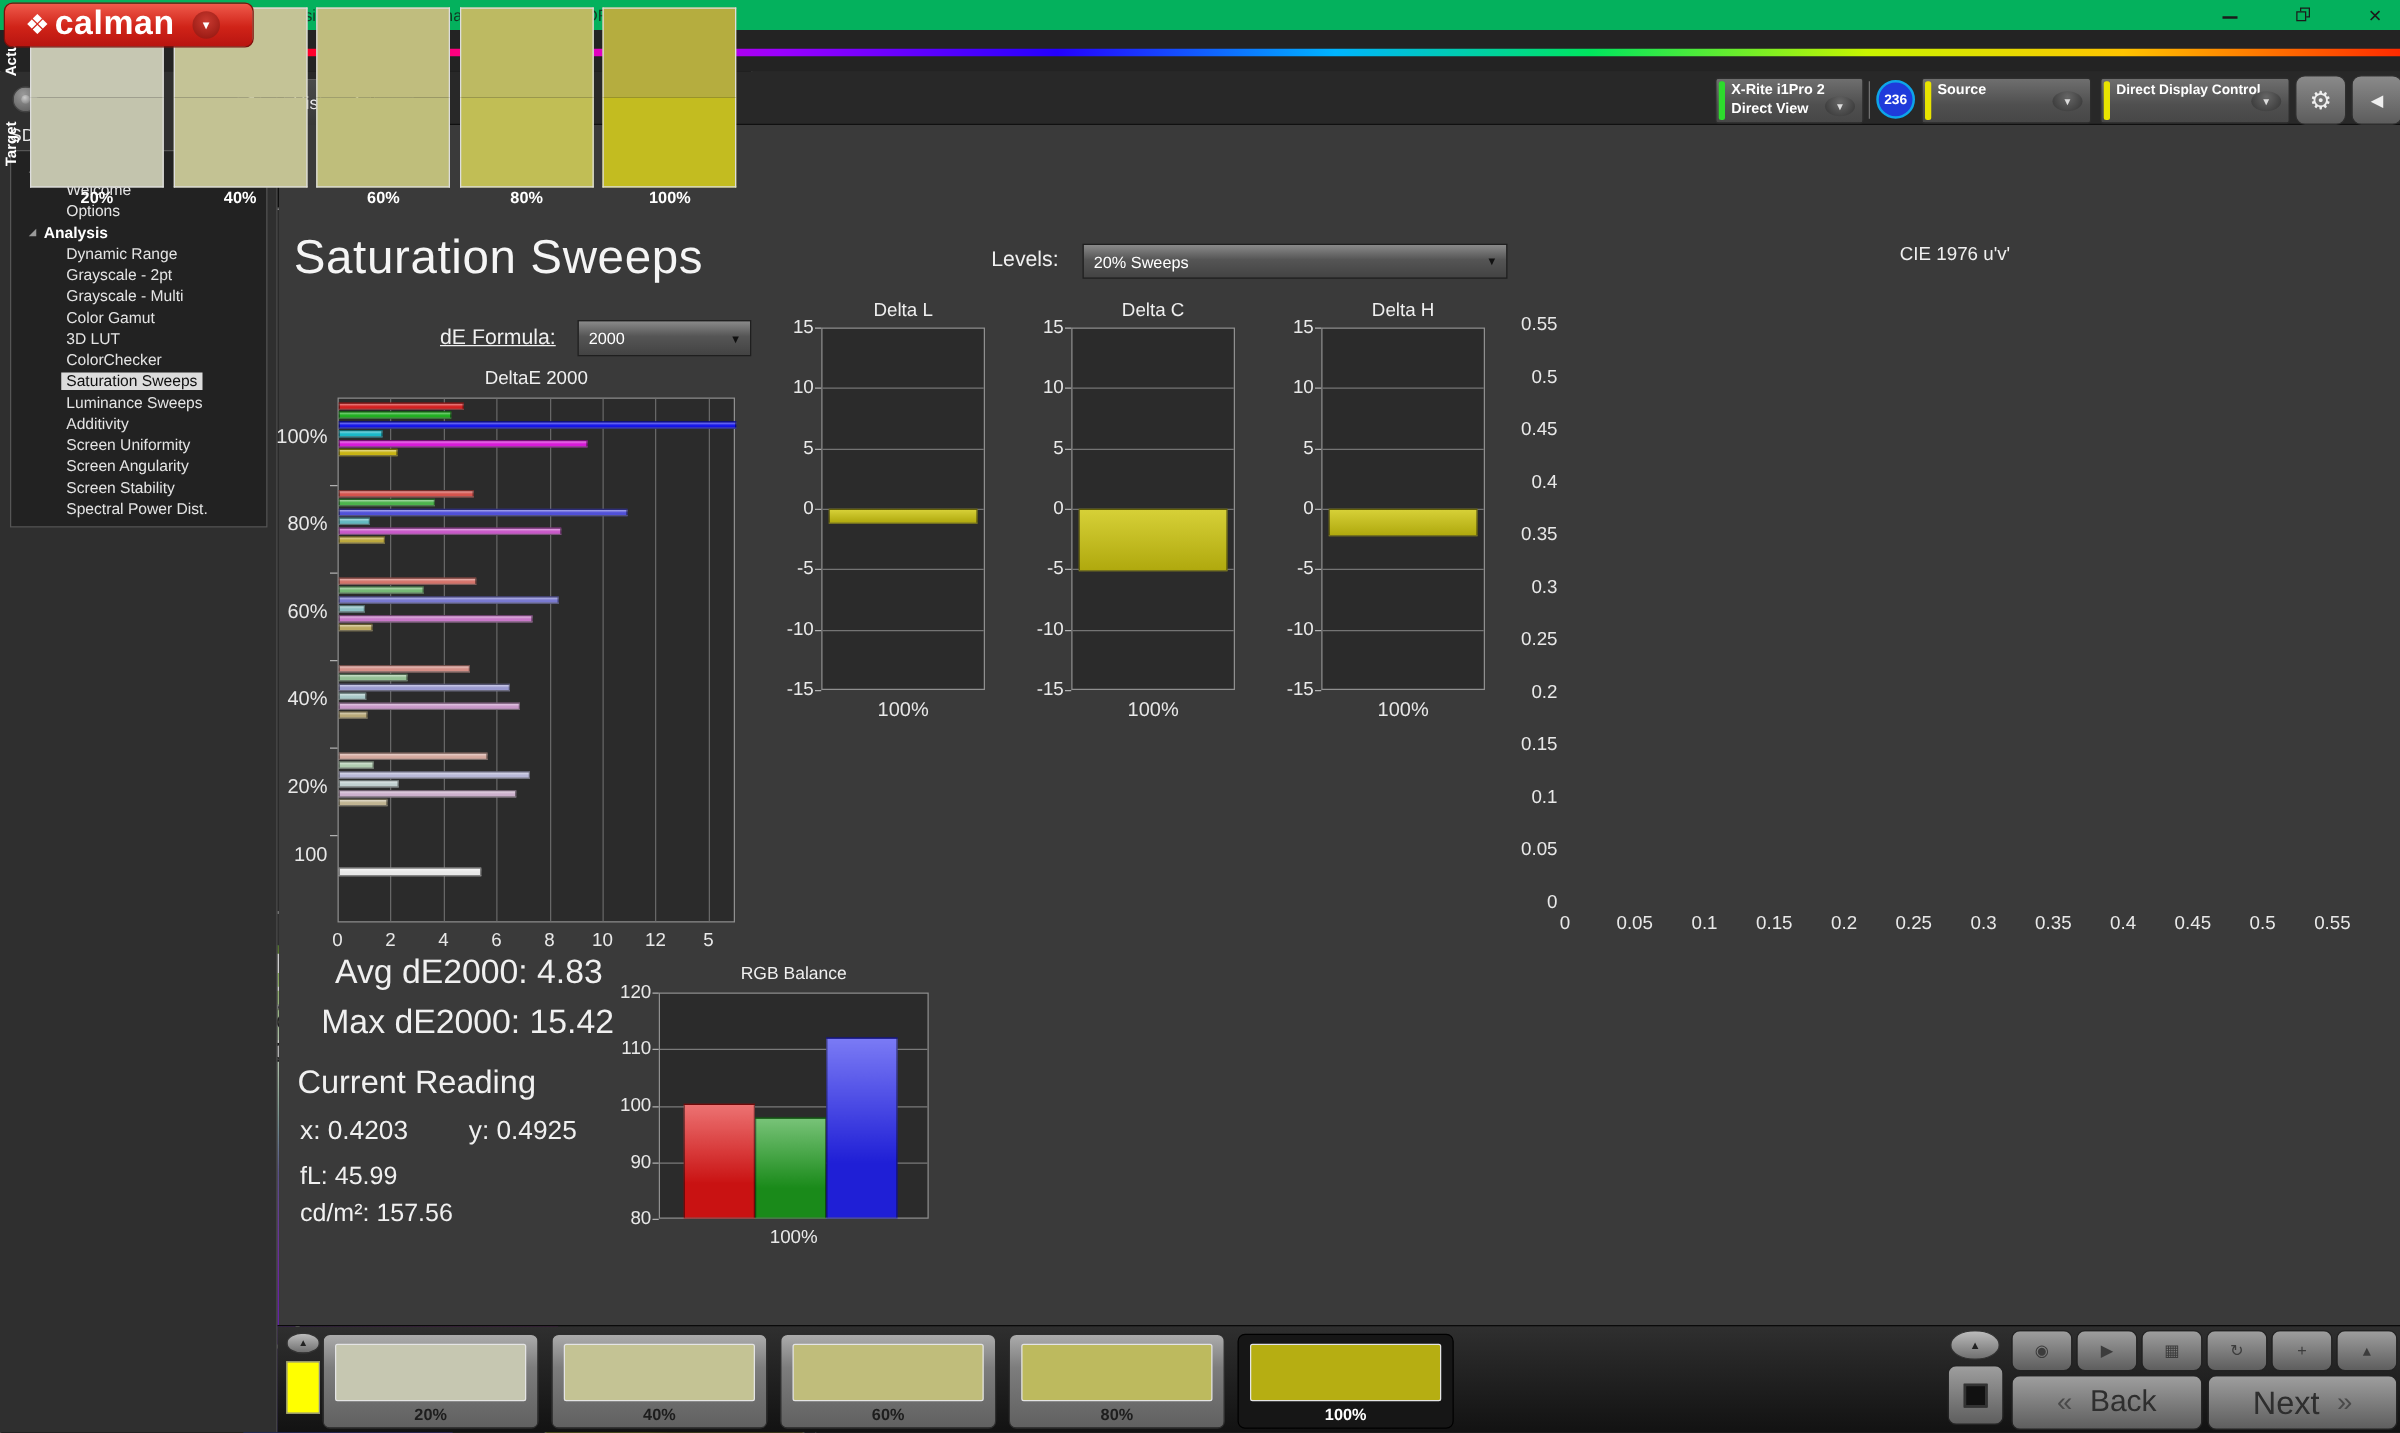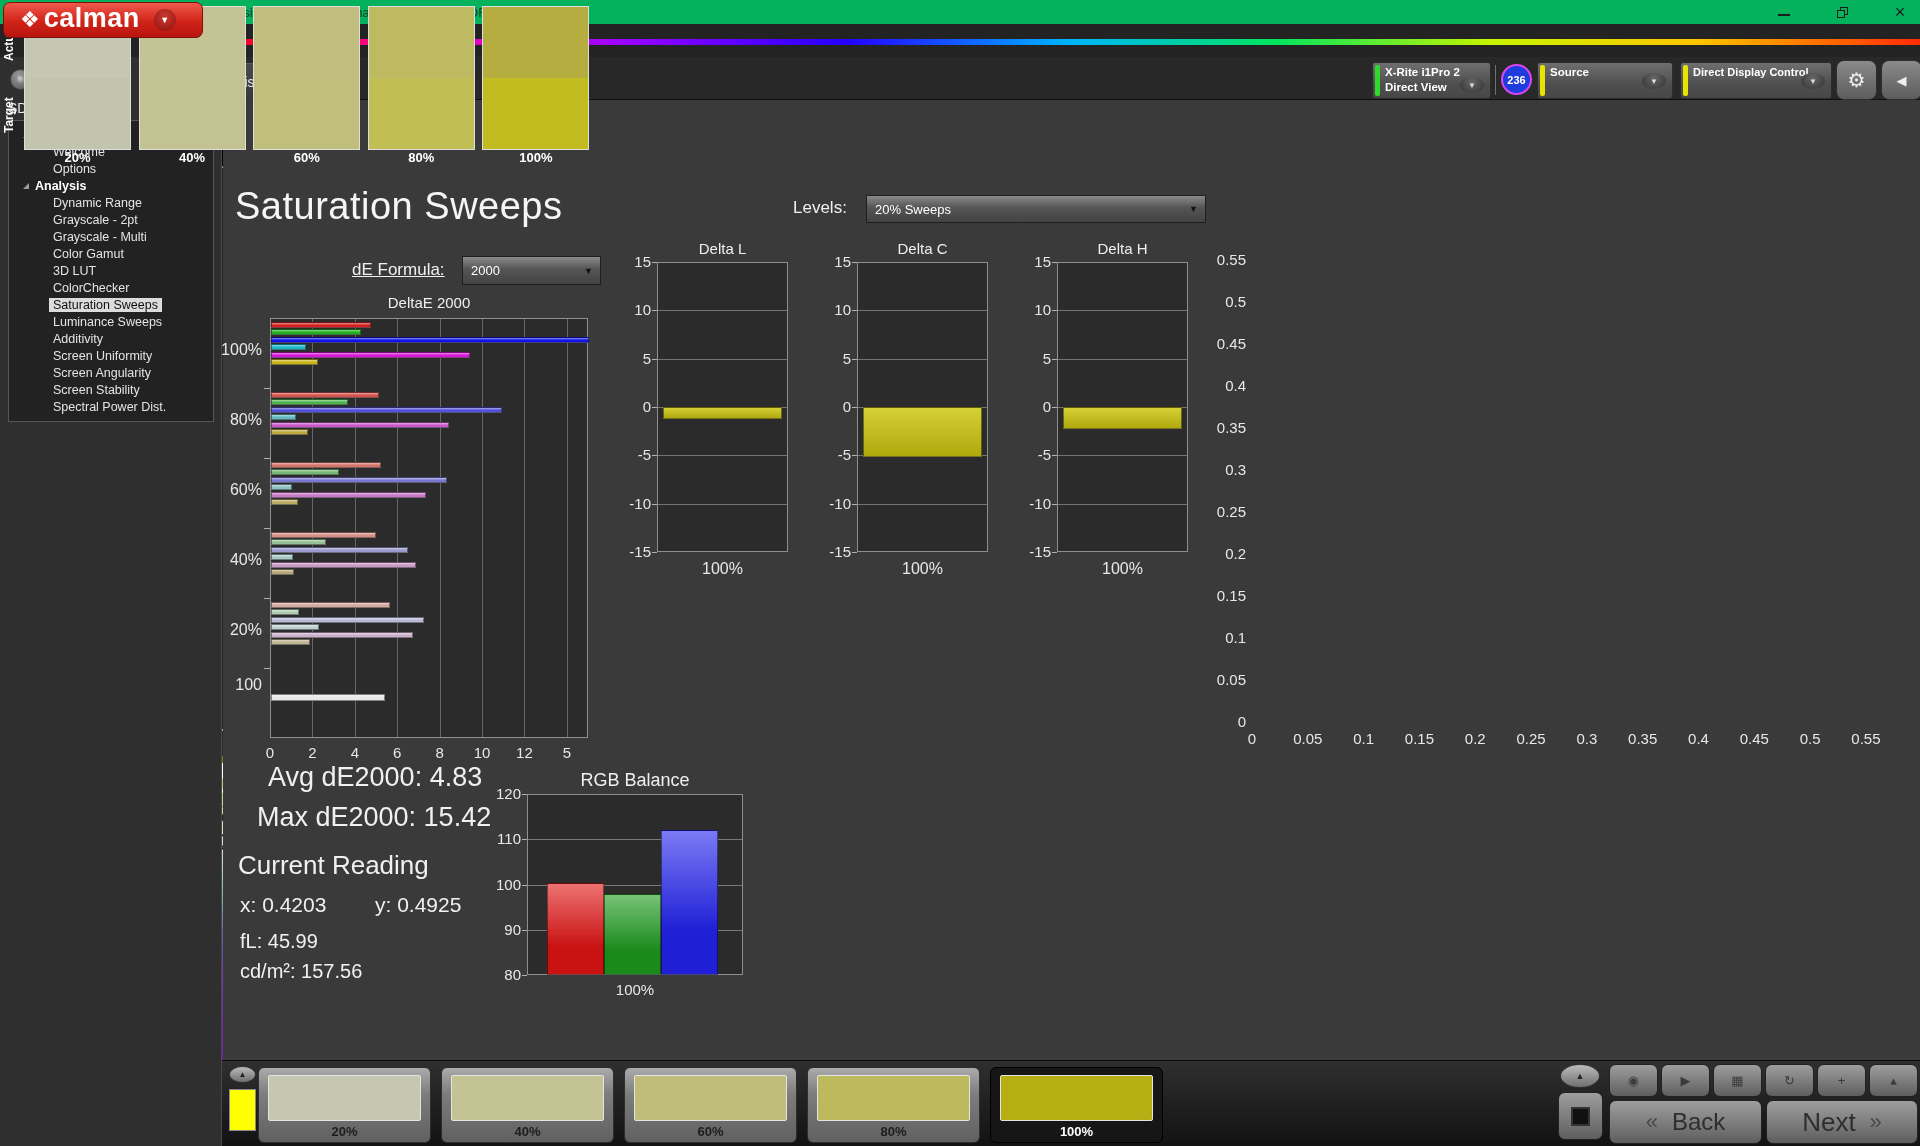--- a/index.html
+++ b/index.html
@@ -37,21 +37,21 @@
   .tab-plus{background:linear-gradient(#424242,#333);color:#999;font-size:16px;}
   .tb-panel{position:absolute;top:5px;height:37px;background:linear-gradient(#6f6f6f,#4f4f4f 60%,#474747);
     border:1px solid #2c2c2c;border-radius:3px;color:#fff;overflow:hidden;}
   .tb-panel .cbar{position:absolute;left:2px;top:2px;bottom:2px;width:5px;border-radius:2px;}
   .tb-panel .l1{position:absolute;left:12px;top:3px;font-size:11.5px;font-weight:bold;white-space:nowrap;}
   .tb-panel .l2{position:absolute;left:12px;top:18px;font-size:11.5px;font-weight:bold;white-space:nowrap;}
   .tb-arr{position:absolute;right:6px;top:10px;width:24px;height:16px;border-radius:50%;
     background:radial-gradient(circle at 50% 30%,#666,#333);color:#ddd;font-size:8px;
     display:flex;align-items:center;justify-content:center;}
   #badge236{position:absolute;top:7px;width:31px;height:31px;border-radius:50%;background:#1f3bdb;
-    border:2px solid #d946ef;color:#fff;font-size:11px;font-weight:bold;display:flex;align-items:center;justify-content:center;}
+    border:2px solid #0ea5e9;color:#fff;font-size:11px;font-weight:bold;display:flex;align-items:center;justify-content:center;}
   .sq-btn{position:absolute;top:3px;width:41px;height:40px;border-radius:8px;
     background:linear-gradient(#8a8a8a,#5c5c5c);border:1px solid #2e2e2e;color:#efefef;
     display:flex;align-items:center;justify-content:center;font-size:20px;}
   
   #sidebar{position:absolute;left:0;top:57px;width:222px;bottom:0;background:#2f2f2f;border-right:1px solid #4a4a4a;}
   #sb-round{position:absolute;left:10px;top:12px;width:21px;height:21px;border-radius:50%;
     background:radial-gradient(circle at 40% 30%,#9a9a9a,#555);border:1px solid #444;}
   #sb-round i{position:absolute;left:6px;top:6px;width:7px;height:7px;border-radius:50%;background:radial-gradient(circle at 40% 30%,#ccc,#777);}
   #sb-collapse{position:absolute;right:12px;top:12px;width:19px;height:19px;border-radius:50%;background:#3c3c3c;color:#d8d8d8;
     font-size:10px;display:flex;align-items:center;justify-content:center;border:1px solid #555;}
@@ -414,21 +414,21 @@
     <div class="gridh" style="left: 1058px; top: 455.333px; width: 129px; background: rgb(116, 116, 116);"></div>
     <div class="tickdash" style="left: 1052px; top: 455.333px; width: 5px; height: 1px;"></div>
     <div class="ticklab" style="left: 1017px; top: 446.333px; width: 34px; text-align: right;">-5</div>
     <div class="gridh" style="left: 1058px; top: 503.667px; width: 129px; background: rgb(116, 116, 116);"></div>
     <div class="tickdash" style="left: 1052px; top: 503.667px; width: 5px; height: 1px;"></div>
     <div class="ticklab" style="left: 1017px; top: 494.667px; width: 34px; text-align: right;">-10</div>
     <div class="tickdash" style="left: 1052px; top: 552px; width: 5px; height: 1px;"></div>
     <div class="ticklab" style="left: 1017px; top: 543px; width: 34px; text-align: right;">-15</div>
     <div class="bar" style="left: 1063px; top: 407px; width: 119px; height: 22.2333px; background: linear-gradient(rgb(214, 208, 55), rgb(176, 169, 14));"></div>
     <div class="ticklab" style="left: 1057px; top: 560px; width: 131px; text-align: center; font-size: 16px;">100%</div>
-    <div class="ctitle" style="left: 555px; top: 770px; width: 160px; font-size: 18px;">RGB Balance</div>
+    <div class="ctitle" style="left: 555px; top: 770px; width: 160px; font-size: 14px;">RGB Balance</div>
     <div class="plot" style="left: 527px; top: 794px; width: 216px; height: 181px;"></div>
     <div class="tickdash" style="left: 522px; top: 794px; width: 5px; height: 1px;"></div>
     <div class="ticklab" style="left: 485px; top: 785px; width: 36px; text-align: right;">120</div>
     <div class="gridh" style="left: 528px; top: 839.25px; width: 214px; background: rgb(122, 122, 122);"></div>
     <div class="tickdash" style="left: 522px; top: 839.25px; width: 5px; height: 1px;"></div>
     <div class="ticklab" style="left: 485px; top: 830.25px; width: 36px; text-align: right;">110</div>
     <div class="gridh" style="left: 528px; top: 884.5px; width: 214px; background: rgb(122, 122, 122);"></div>
     <div class="tickdash" style="left: 522px; top: 884.5px; width: 5px; height: 1px;"></div>
     <div class="ticklab" style="left: 485px; top: 875.5px; width: 36px; text-align: right;">100</div>
     <div class="gridh" style="left: 528px; top: 929.75px; width: 214px; background: rgb(122, 122, 122);"></div>
@@ -453,20 +453,21 @@
       <div style="position: absolute; left: 253.2px; top: 78px; width: 107px; height: 72px; background: rgb(191, 190, 123); border-top: none; border-right: 1px solid rgb(221, 221, 221); border-bottom: 1px solid rgb(221, 221, 221); border-left: 1px solid rgb(221, 221, 221); border-image: initial;"></div>
       <div style="position: absolute; left: 253.2px; top: 150px; width: 107px; text-align: center; color: rgb(255, 255, 255); font-size: 13px; font-weight: bold;">60%</div>
       <div style="position: absolute; left: 367.8px; top: 6px; width: 107px; height: 72px; background: rgb(189, 186, 98); border-top: 1px solid rgb(221, 221, 221); border-right: 1px solid rgb(221, 221, 221); border-bottom: none; border-left: 1px solid rgb(221, 221, 221); border-image: initial;"></div>
       <div style="position: absolute; left: 367.8px; top: 78px; width: 107px; height: 72px; background: rgb(193, 190, 85); border-top: none; border-right: 1px solid rgb(221, 221, 221); border-bottom: 1px solid rgb(221, 221, 221); border-left: 1px solid rgb(221, 221, 221); border-image: initial;"></div>
       <div style="position: absolute; left: 367.8px; top: 150px; width: 107px; text-align: center; color: rgb(255, 255, 255); font-size: 13px; font-weight: bold;">80%</div>
       <div style="position: absolute; left: 482.4px; top: 6px; width: 107px; height: 72px; background: rgb(181, 173, 63); border-top: 1px solid rgb(221, 221, 221); border-right: 1px solid rgb(221, 221, 221); border-bottom: none; border-left: 1px solid rgb(221, 221, 221); border-image: initial;"></div>
       <div style="position: absolute; left: 482.4px; top: 78px; width: 107px; height: 72px; background: rgb(195, 188, 32); border-top: none; border-right: 1px solid rgb(221, 221, 221); border-bottom: 1px solid rgb(221, 221, 221); border-left: 1px solid rgb(221, 221, 221); border-image: initial;"></div>
       <div style="position: absolute; left: 482.4px; top: 150px; width: 107px; text-align: center; color: rgb(255, 255, 255); font-size: 13px; font-weight: bold;">100%</div>
     </div>
     <div style="left: 1218px; top: 190px; width: 692px; height: 563px; border: 1px solid rgb(154, 154, 154);"></div>
+    <div class="ctitle" style="left: 1218px; top: 195px; width: 692px;">CIE 1976 u'v'</div>
     <div style="left: 1252px; top: 218px; width: 653px; height: 504px; border: 1px solid rgb(168, 168, 168);">
       <svg width="653" height="504" viewBox="0 0 585 600" preserveAspectRatio="none" style="display:block">
   <defs>
     <clipPath id="locusClip">
             <path d="M257 583 L254 584 L235 565 L216 545 L188 513 L169 488 L144 449 L115 396 L83 329 L52 257 L28 188 L12 130 L3.5 87 L1.4 57 L4.6 36 L12 23 L23 16 L50 13 L79 14 L113 18 L153 23 L203 31 L262 40 L331 50 L403 61 L469 70 L520 78 L556 83 L600 90 L623 93 Z"></path>
           </clipPath>
     <radialGradient id="gG" gradientUnits="userSpaceOnUse" cx="60" cy="80" r="330">
             <stop offset="0" stop-color="#00c054"></stop>
             <stop offset="1" stop-color="#00c054" stop-opacity="0"></stop>
           </radialGradient>

